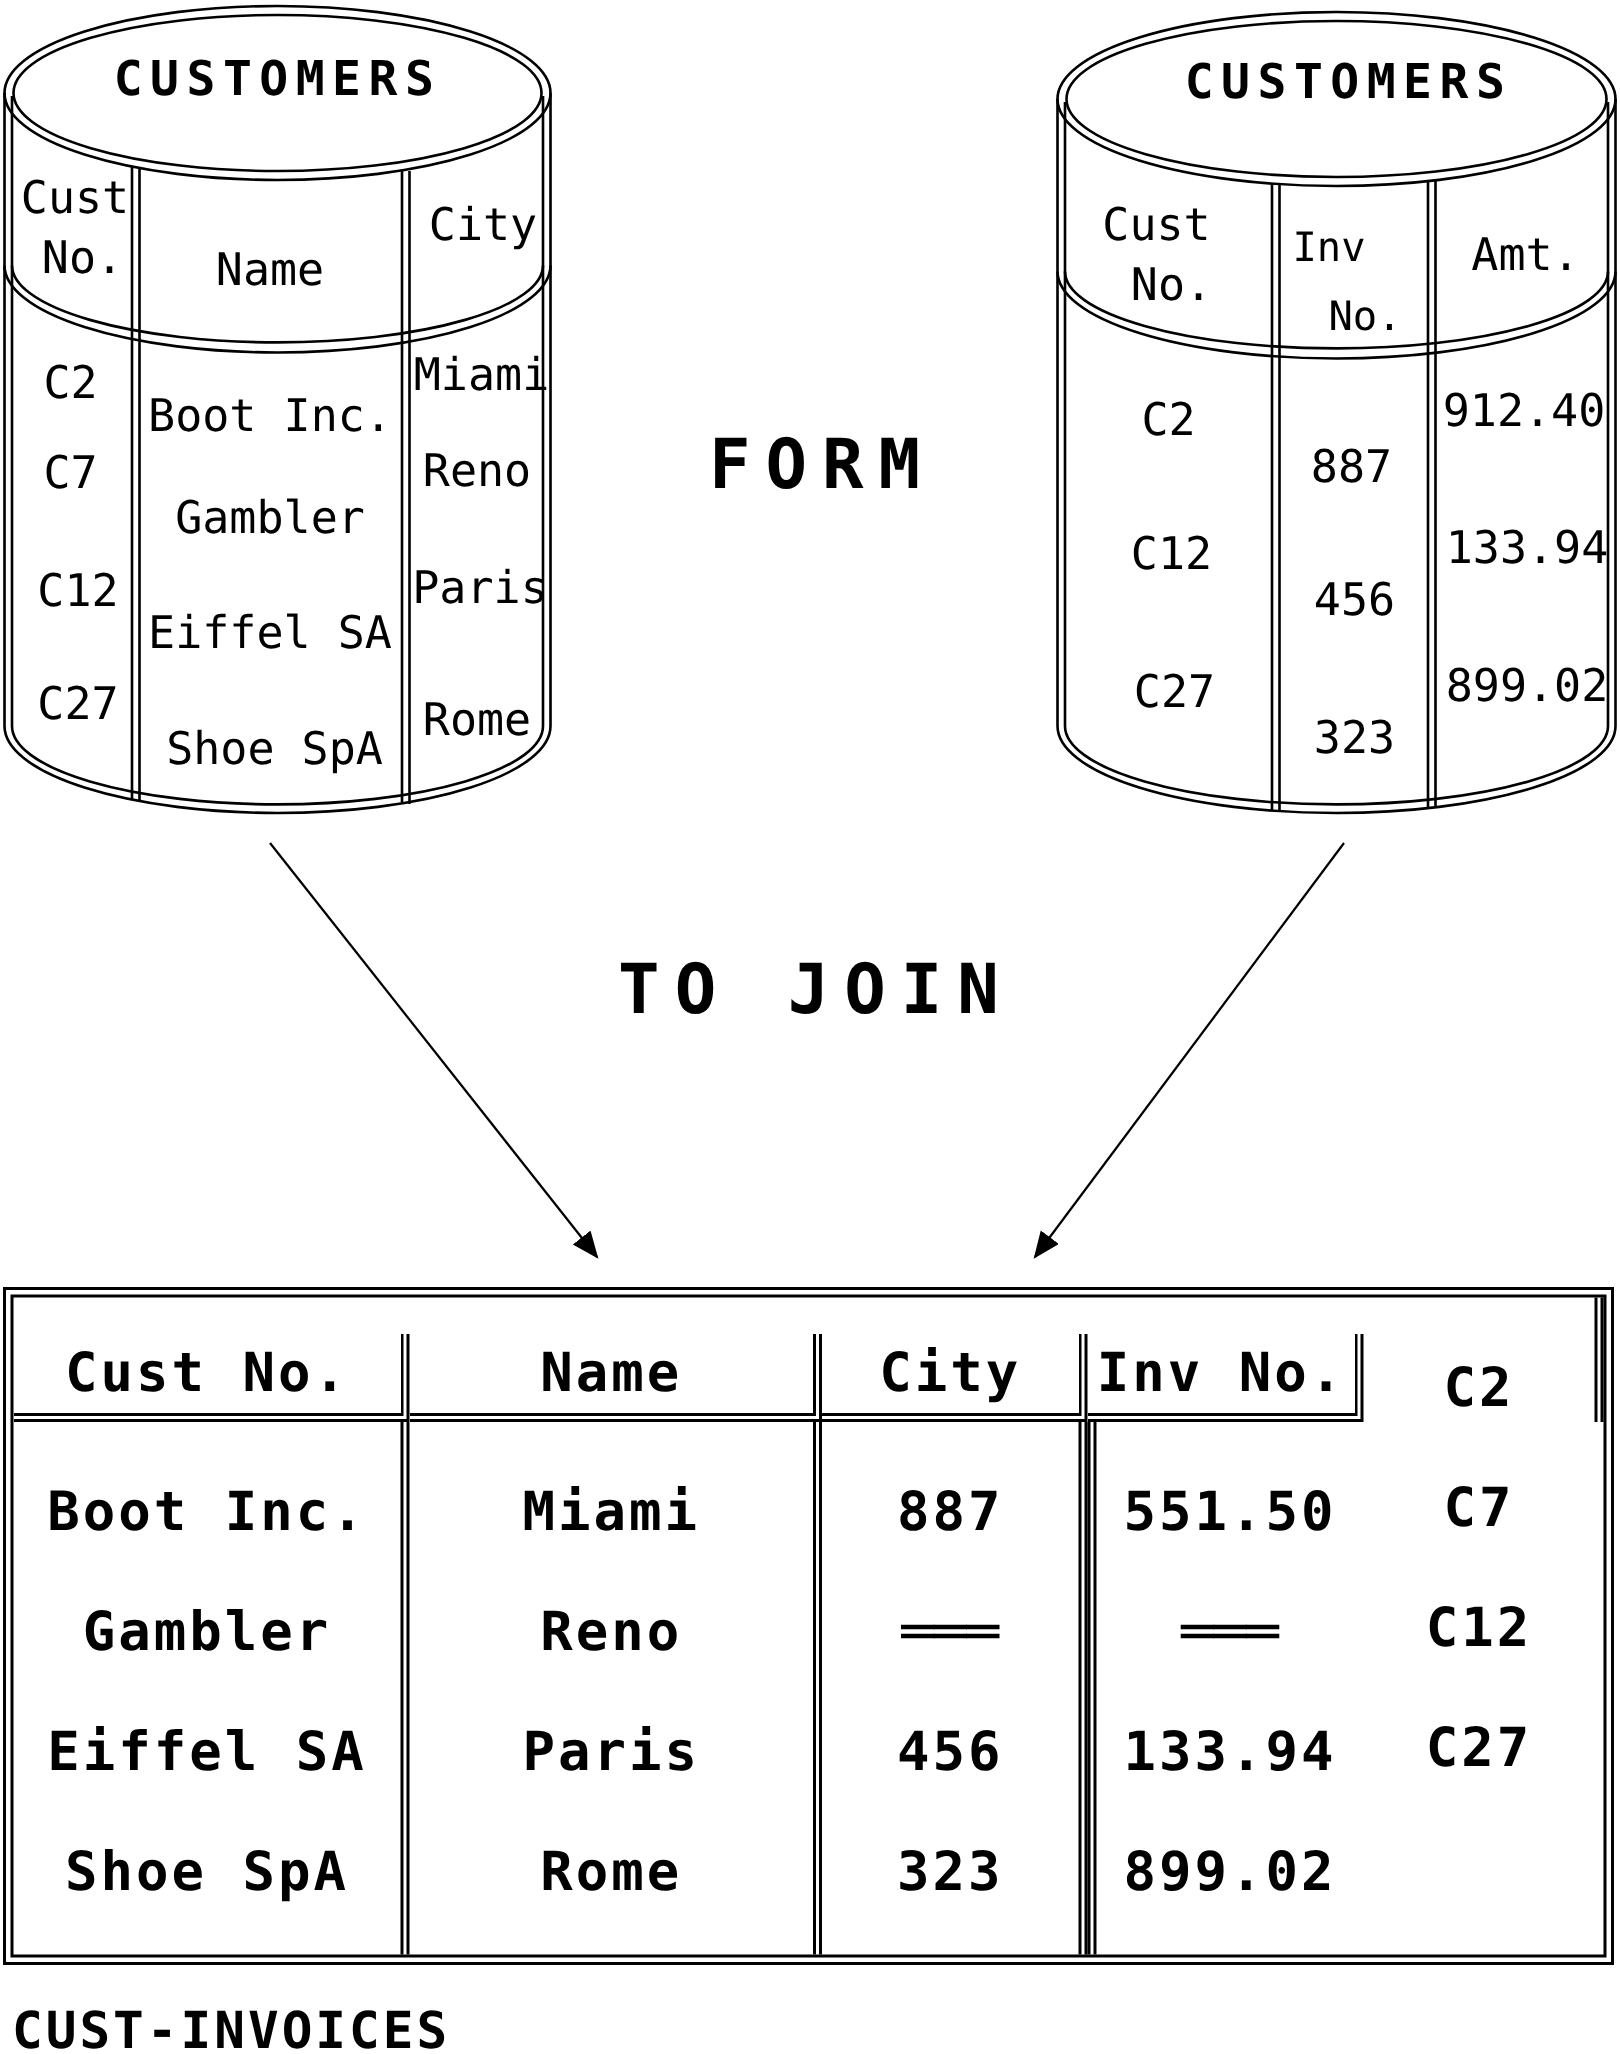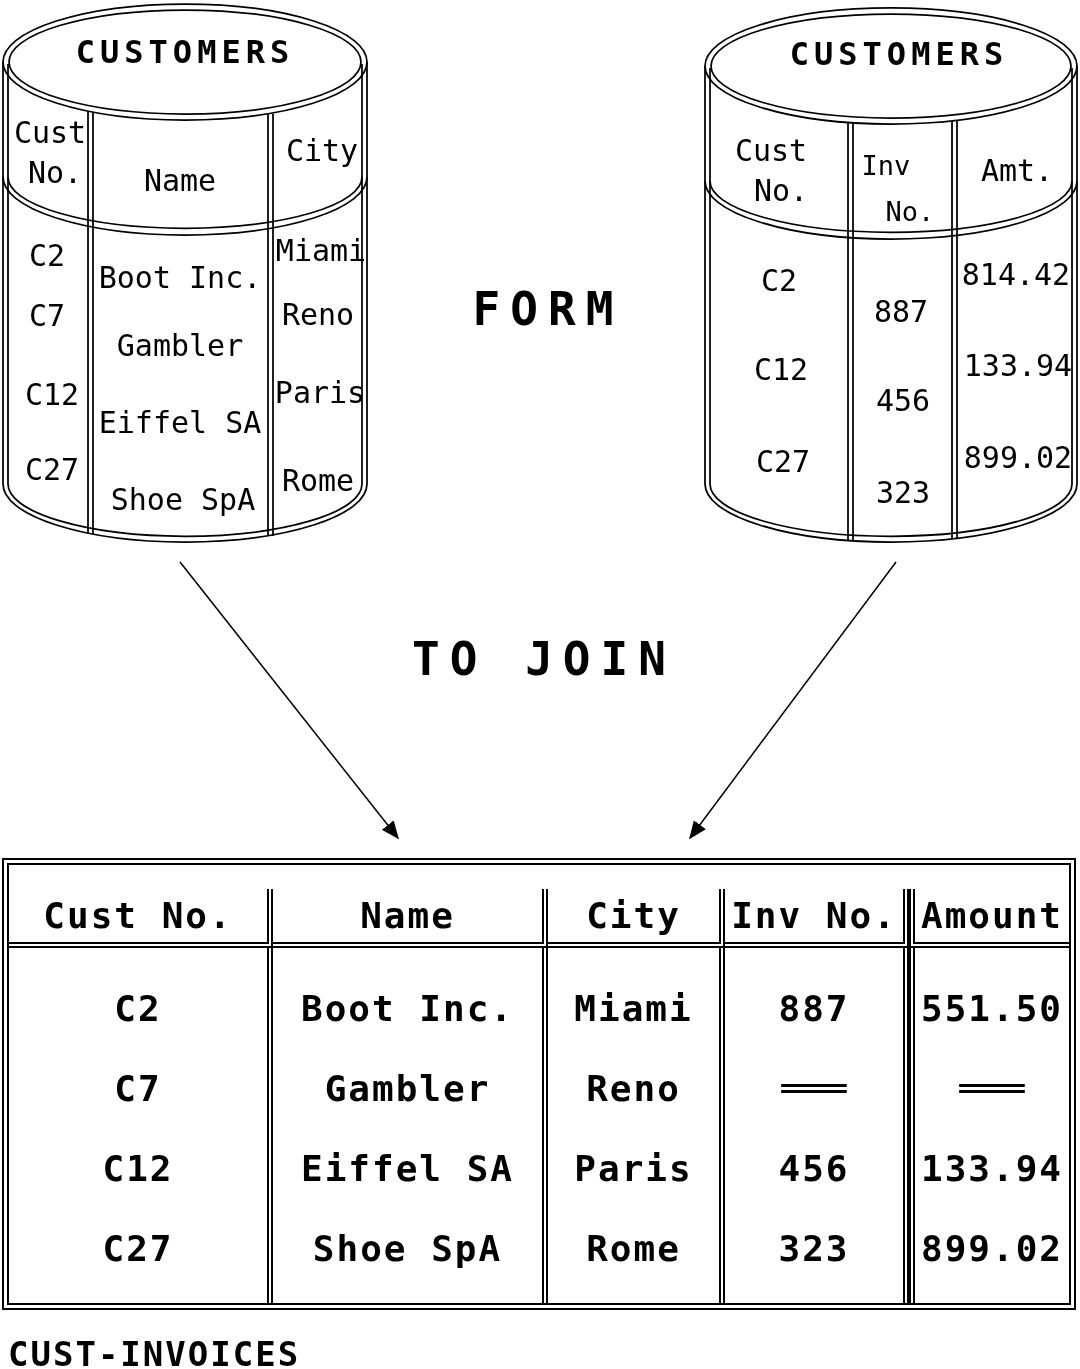--- a/index.html
+++ b/index.html
@@ -110,33 +110,32 @@
   <span class="t cyl" style="left:1017px;top:156px">Amt.</span>
 
   <span class="t cyl" style="left:779px;top:266px">C2</span>
   <span class="t cyl" style="left:781px;top:355px">C12</span>
   <span class="t cyl" style="left:783px;top:447px">C27</span>
 
   <span class="t cyl" style="left:901px;top:297px">887</span>
   <span class="t cyl" style="left:903px;top:386px">456</span>
   <span class="t cyl" style="left:903px;top:478px">323</span>
 
-  <span class="t cyl" style="left:1016px;top:260px">814.42</span>
+  <span class="t cyl" style="left:1016px;top:260px">912.40</span>
   <span class="t cyl" style="left:1018px;top:351px">133.94</span>
   <span class="t cyl" style="left:1018px;top:443px">899.02</span>
 
   <span class="t big" style="left:548px;top:286px">FORM</span>
   <span class="t big" style="left:544px;top:636px">TO JOIN</span>
 
   <div class="rtable">
     <div class="rcell rhead">Cust No.</div>
     <div class="rcell rhead">Name</div>
     <div class="rcell rhead">City</div>
     <div class="rcell rhead">Inv No.</div>
-    <div class="rcell rhead last">Amount</div>
 
     <div class="rcell rbody">
       <div class="val">C2</div>
       <div class="val">C7</div>
       <div class="val">C12</div>
       <div class="val">C27</div>
     </div>
     <div class="rcell rbody">
       <div class="val">Boot Inc.</div>
       <div class="val">Gambler</div>

